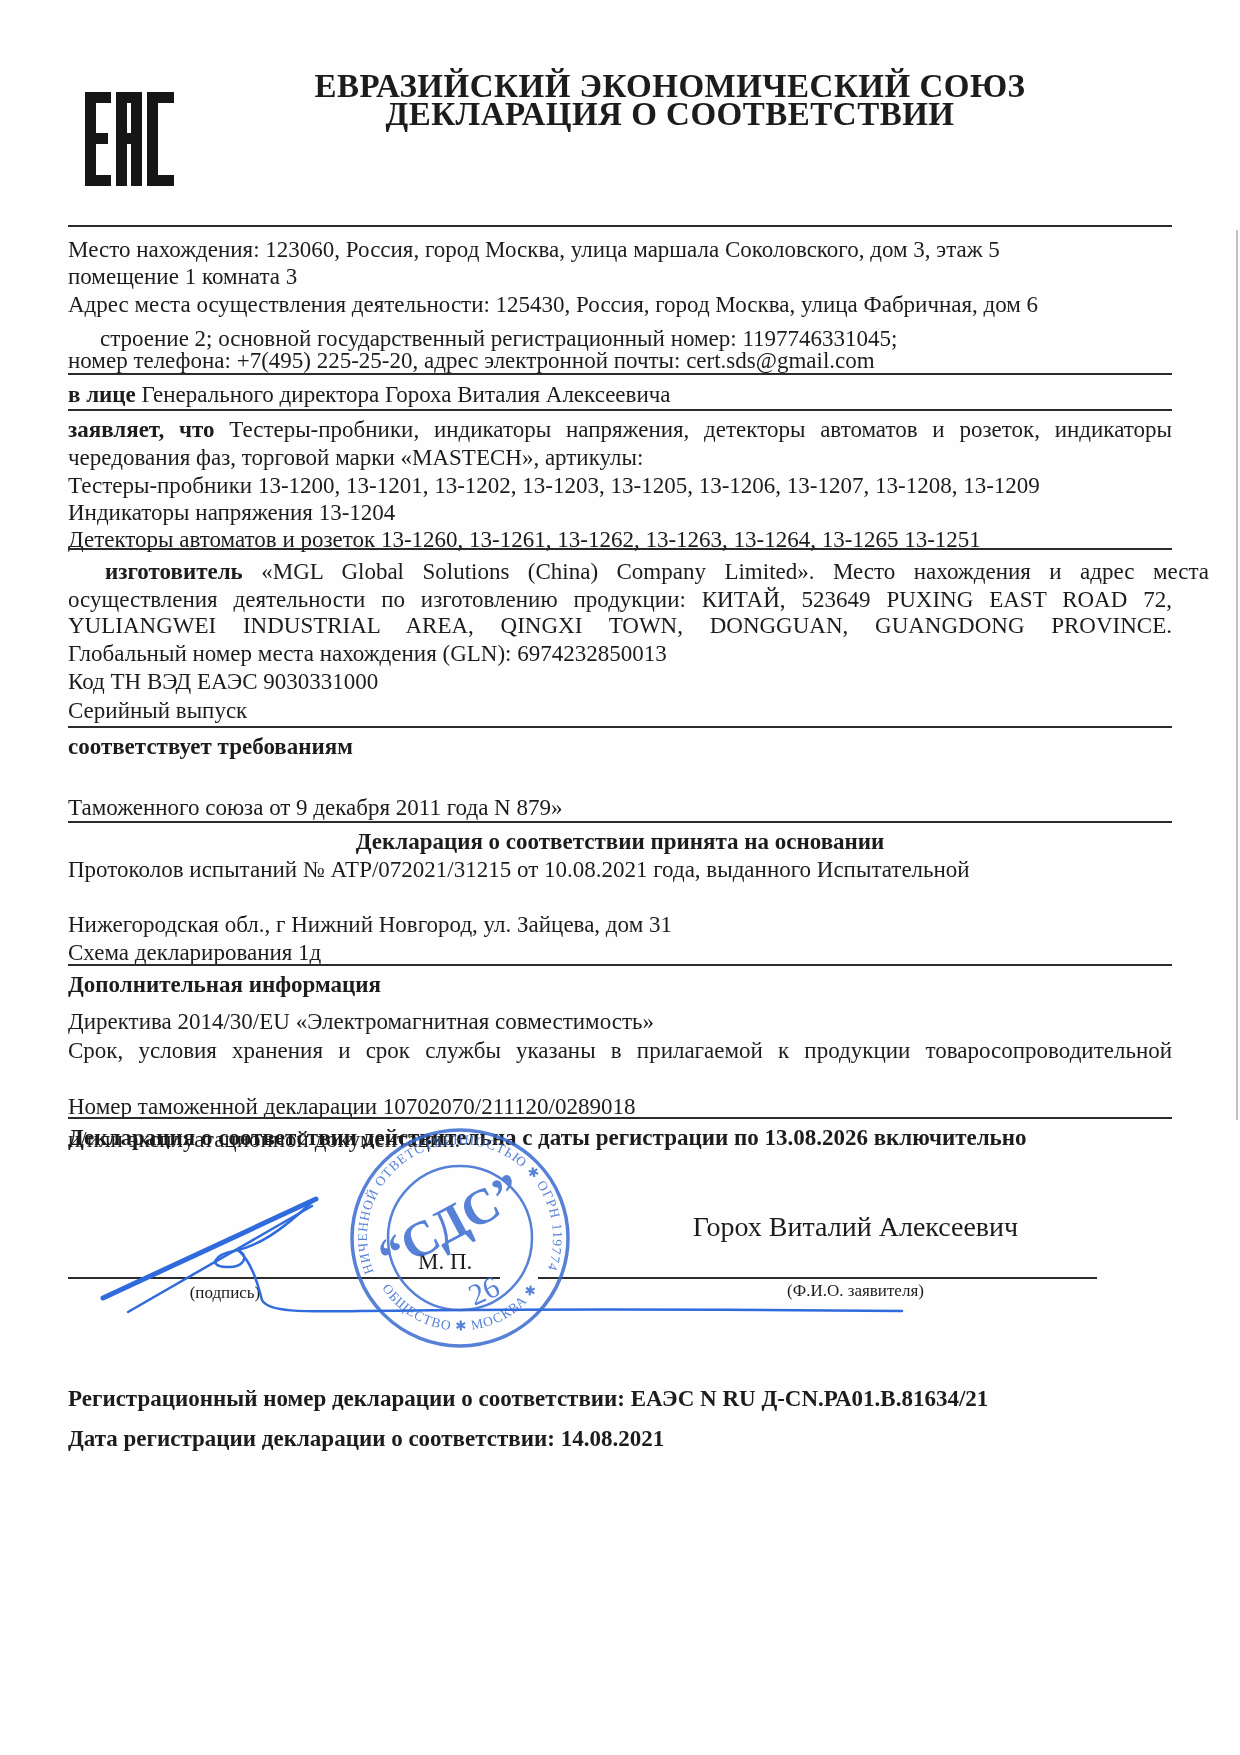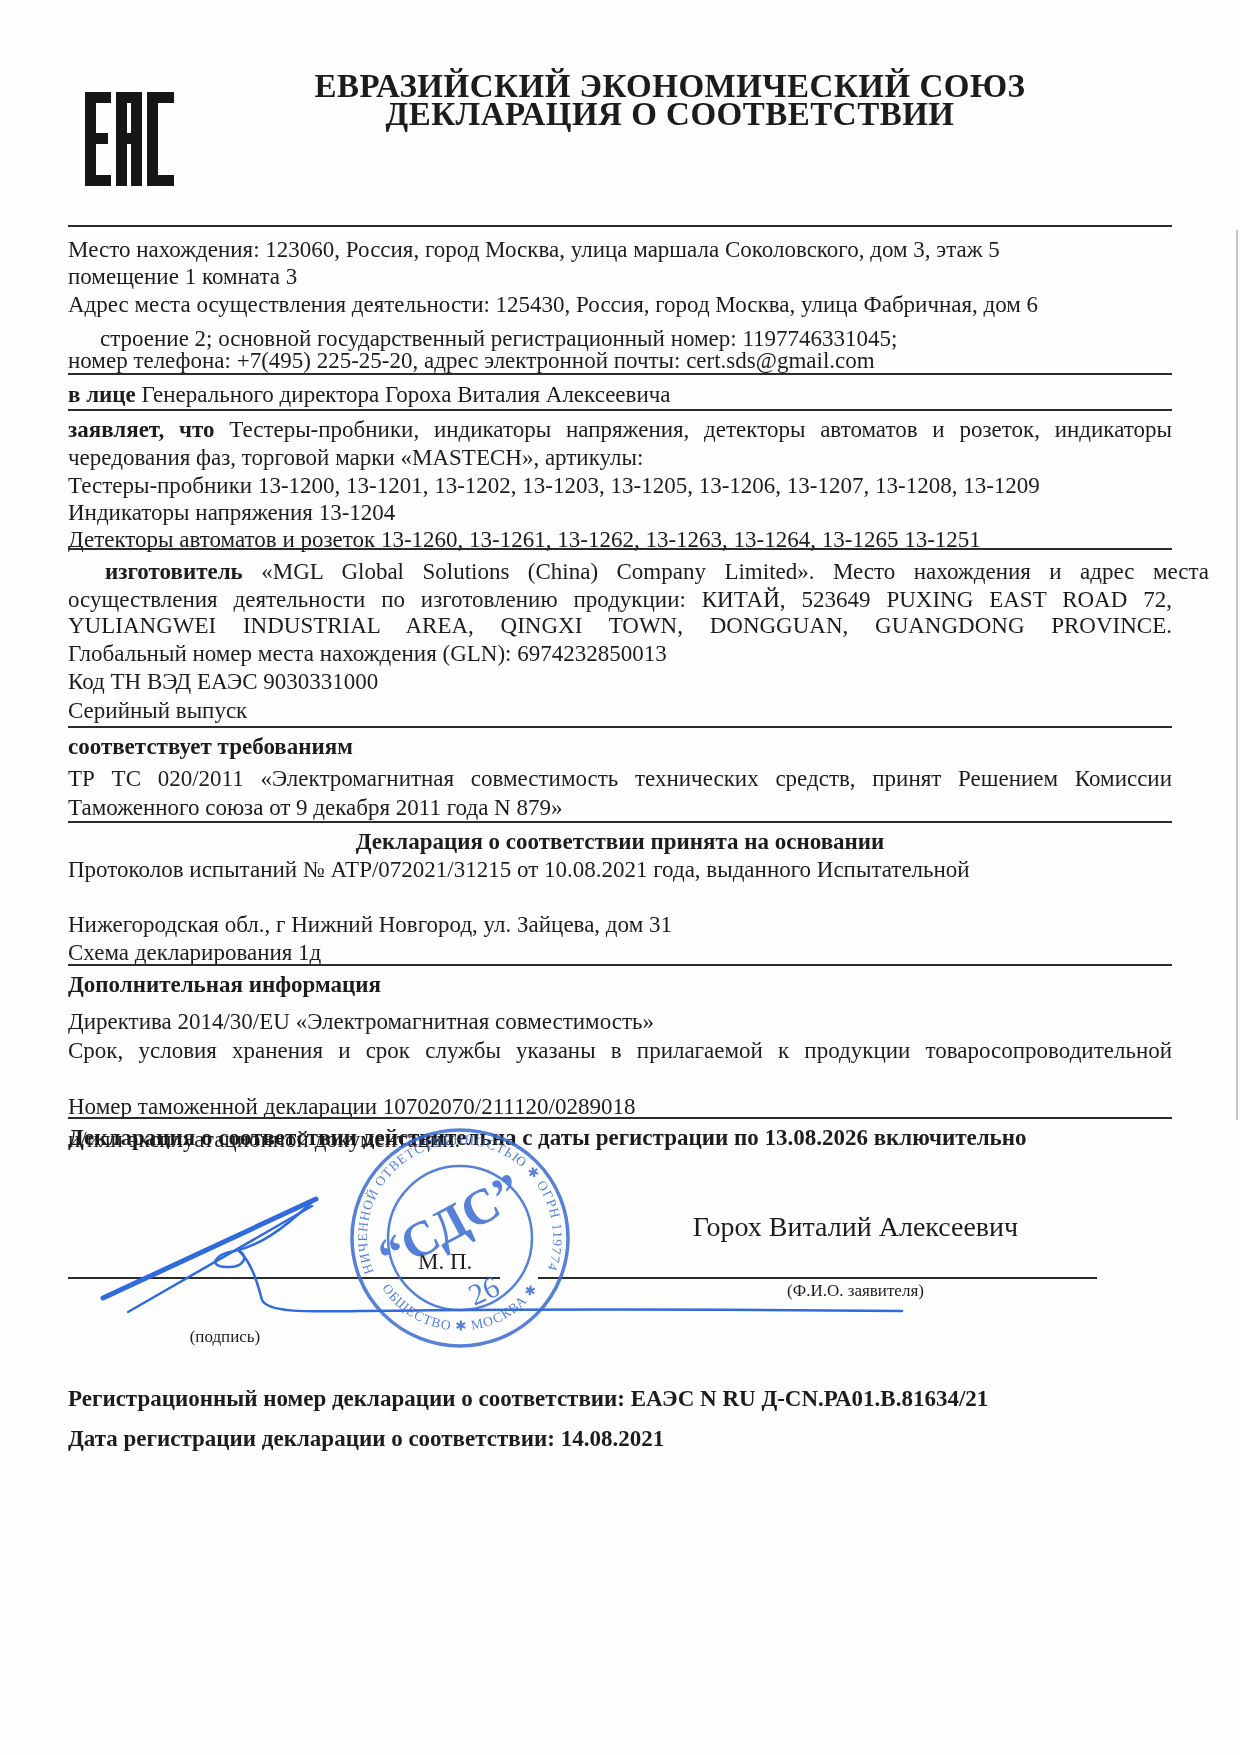--- a/index.html
+++ b/index.html
@@ -75,21 +75,20 @@
     <span>«MGL Global Solutions (China) Company Limited». Место нахождения и адрес места</span>
   </div>
   <div class="ln j" style="top:586px;">осуществления деятельности по изготовлению продукции: КИТАЙ, 523649 PUXING EAST ROAD 72,</div>
   <div class="ln j" style="top:612px;">YULIANGWEI INDUSTRIAL AREA, QINGXI TOWN, DONGGUAN, GUANGDONG PROVINCE.</div>
   <div class="ln" style="top:640px;">Глобальный номер места нахождения (GLN): 6974232850013</div>
   <div class="ln" style="top:668px;">Код ТН ВЭД ЕАЭС 9030331000</div>
   <div class="ln" style="top:697px;">Серийный выпуск</div>
   <div class="rule" style="top:726px;"></div>
 
   <div class="ln b" style="top:733px;">соответствует требованиям</div>
-  <div class="ln j" style="top:765px;">ТР ТС 020/2011 «Электромагнитная совместимость технических средств, принят Решением Комиссии</div>
   <div class="ln" style="top:794px;">Таможенного союза от 9 декабря 2011 года N 879»</div>
   <div class="rule" style="top:821px;"></div>
 
   <div class="ln b" style="top:828px;text-align:center;">Декларация о соответствии принята на основании</div>
   <div class="ln" style="top:856px;">Протоколов испытаний № АТР/072021/31215 от 10.08.2021 года, выданного Испытательной</div>
   <div class="ln" style="top:911px;">Нижегородская обл., г Нижний Новгород, ул. Зайцева, дом 31</div>
   <div class="ln" style="top:939px;">Схема декларирования 1д</div>
   <div class="rule" style="top:964px;"></div>
 
   <div class="ln b" style="top:971px;">Дополнительная информация</div>
@@ -99,21 +98,21 @@
   <div class="ln" style="top:1093px;">Номер таможенной декларации 10702070/211120/0289018</div>
   <div class="rule" style="top:1117px;"></div>
 
   <div class="ln b" style="top:1124px;">Декларация о соответствии действительна с даты регистрации по 13.08.2026 включительно</div>
 
   <div style="position:absolute; left:614px; top:1211px; width:483px; text-align:center; font-size:28px; white-space:nowrap;">Горох Виталий Алексеевич</div>
 
   <div class="signline" style="left:68px;  top:1277px; width:432px;"></div>
   <div class="signline" style="left:538px; top:1277px; width:559px;"></div>
 
-  <div class="caption" style="left:125px; top:1283px; width:200px;margin-top:44px;">(подпись)</div>
+  <div class="caption" style="left:125px; top:1283px; width:200px;">(подпись)</div>
   <div class="caption" style="left:614px; top:1281px; width:483px;">(Ф.И.О. заявителя)</div>
 
   <div style="position:absolute; left:418px; top:1249px; font-size:23px;">М. П.</div>
 
   <svg style="position:absolute; left:60px; top:1180px;" width="860" height="150" viewBox="0 0 860 150">
     <g stroke="#2f6bdc" fill="none" stroke-linecap="round">
       <path d="M 43 118 L 256 19" stroke-width="5"></path>
       <path d="M 68 132 L 252 26" stroke-width="2.5"></path>
       <path d="M 252 22 C 220 52 198 66 174 71 C 154 75 148 86 166 87 C 184 88 190 76 178 70 C 192 82 198 105 202 120 C 208 132 240 132 300 131 C 440 129 640 129 842 131" stroke-width="2.5"></path>
     </g>

